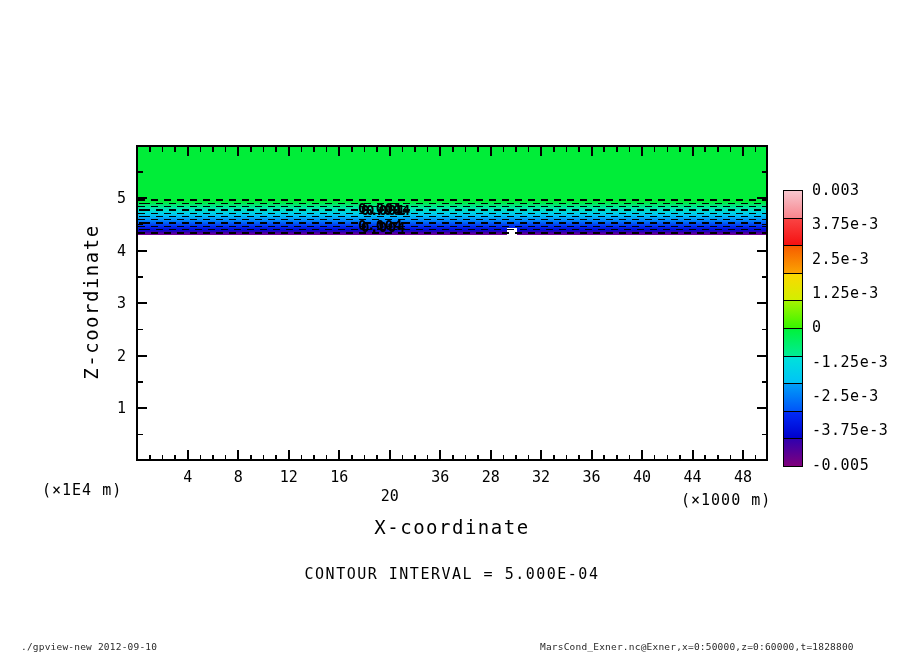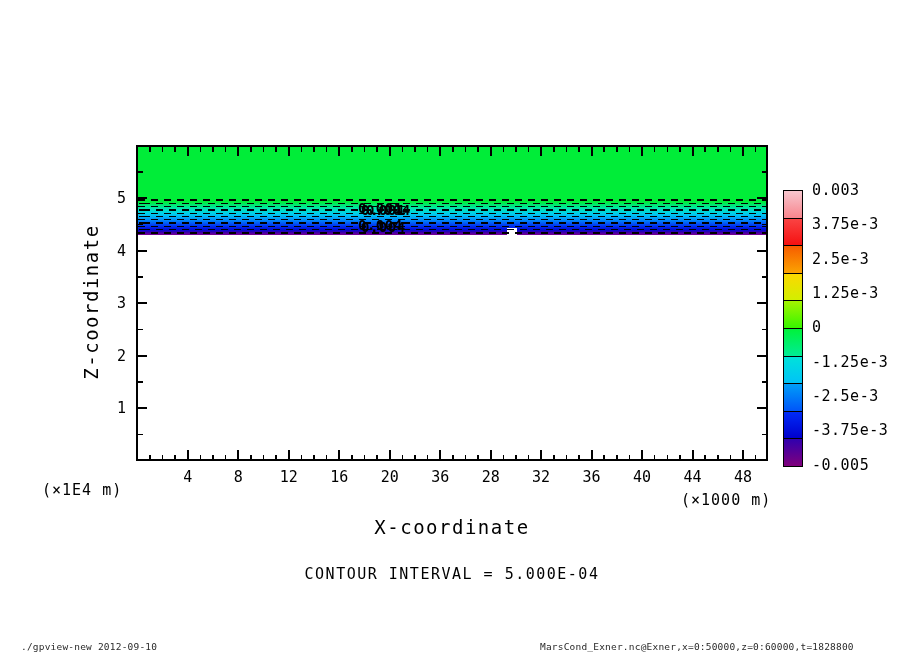--- a/index.html
+++ b/index.html
@@ -208,21 +208,21 @@
 
   <div class="abs" id="contour-interval">CONTOUR INTERVAL = 5.000E-04</div>
 
   <div class="abs footer" id="footer-left">./gpview-new  2012-09-10</div>
   <div class="abs footer" id="footer-right">MarsCond_Exner.nc@Exner,x=0:50000,z=0:60000,t=1828800</div>
 
 <div class="xlabel" style="left: 170.78px;">4</div>
     <div class="xlabel" style="left: 221.26px;">8</div>
     <div class="xlabel" style="left: 271.74px;">12</div>
     <div class="xlabel" style="left: 322.22px;">16</div>
-    <div class="xlabel" style="left: 372.7px;">20</div>
+    <div class="xlabel" style="left: 372.7px; margin-top: 19px;">20</div>
     <div class="xlabel" style="left: 423.18px;">36</div>
     <div class="xlabel" style="left: 473.66px;">28</div>
     <div class="xlabel" style="left: 524.14px;">32</div>
     <div class="xlabel" style="left: 574.62px;">36</div>
     <div class="xlabel" style="left: 625.1px;">40</div>
     <div class="xlabel" style="left: 675.58px;">44</div>
     <div class="xlabel" style="left: 726.06px;">48</div>
     <div class="ylabel" style="left: 100px; top: 399px;">1</div>
     <div class="ylabel" style="left: 100px; top: 346.5px;">2</div>
     <div class="ylabel" style="left: 100px; top: 294px;">3</div>

